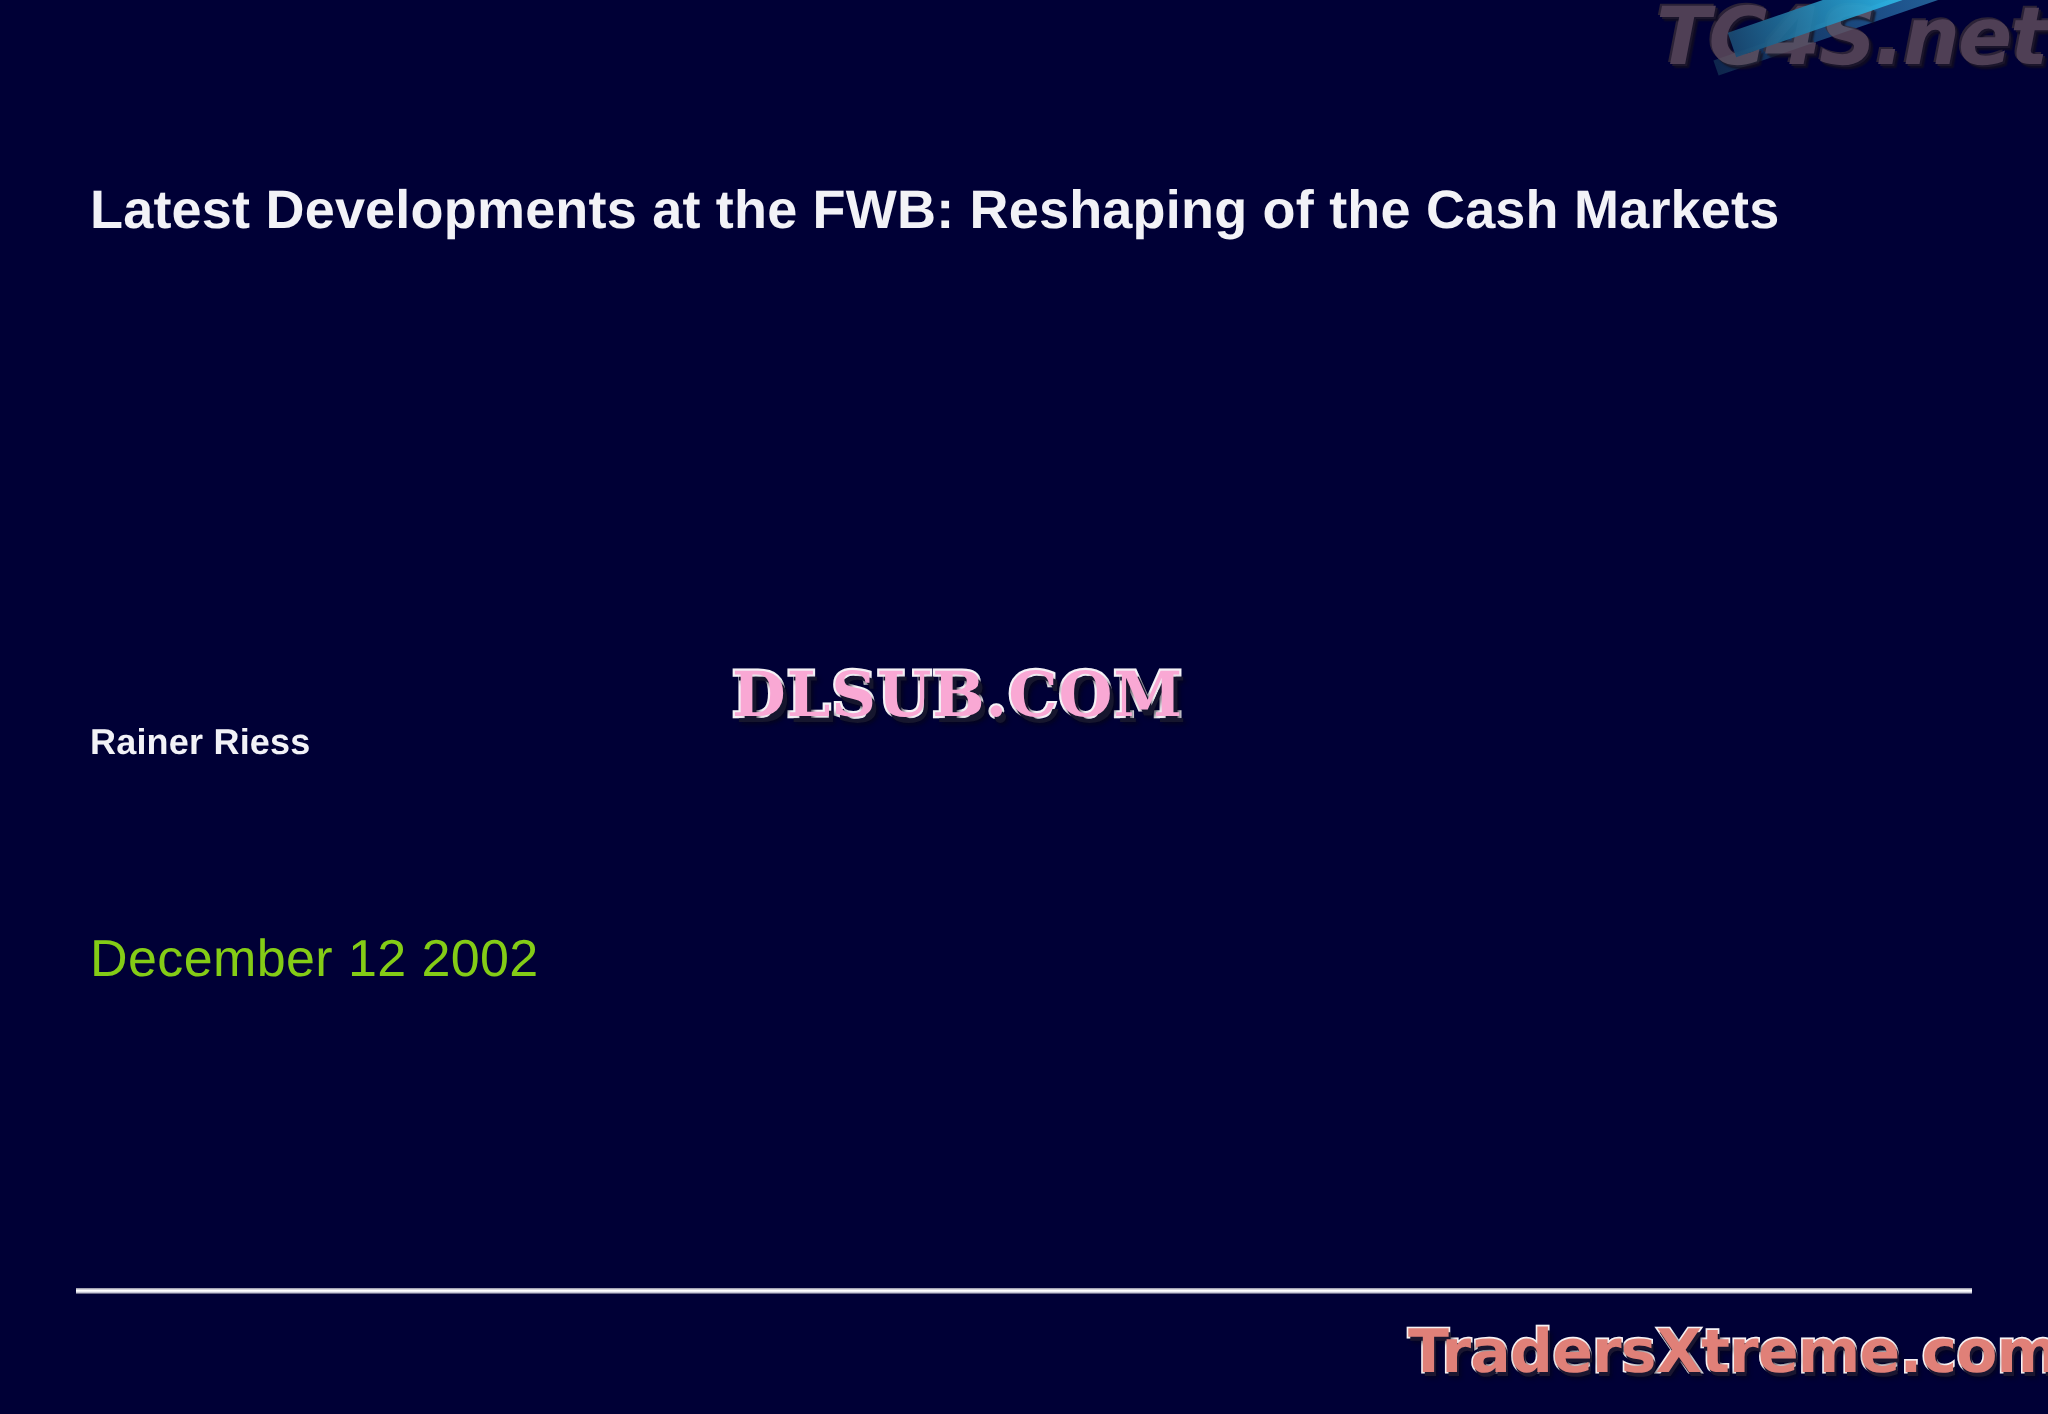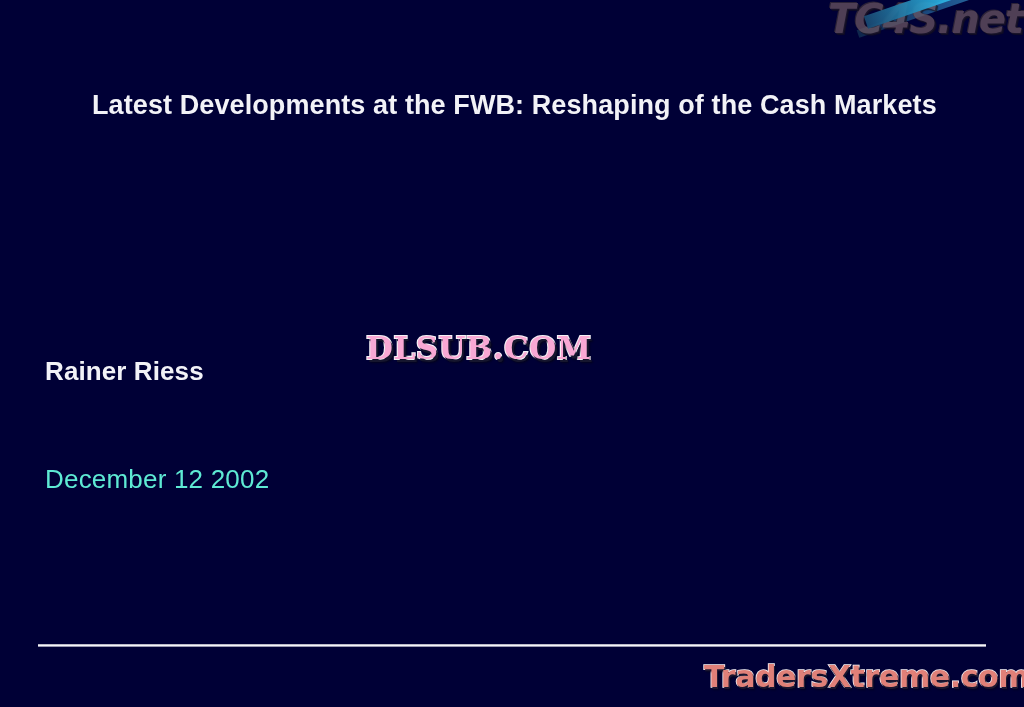--- a/index.html
+++ b/index.html
@@ -25,46 +25,45 @@
   #slide-title {
     position: absolute;
     left: 45px;
     top: 84px;
     width: 880px;
     font-size: 27px;
     font-weight: bold;
     line-height: 43px;
     color: #f2f2f7;
     letter-spacing: 0.1px;
-    margin-left: 47px;
   }
 
   
   #author-block {
     position: absolute;
     left: 45px;
     top: 352px;
     width: 600px;
   }
   .author-line {
-    font-size: 26px;
+    font-size: 18px;
     font-weight: bold;
     line-height: 38px;
     color: #f2f2f7;
     letter-spacing: 0.1px;
     white-space: nowrap;
   }
   #date-line {
     position: absolute;
     left: 45px;
     top: 462px;
     font-size: 26px;
     font-weight: normal;
     line-height: 34px;
-    color: #5eead4;
+    color: #84cc16;
     letter-spacing: 0.2px;
     white-space: nowrap;
   }
 
   
   #footer-rule {
     position: absolute;
     left: 38px;
     top: 644px;
     width: 948px;

